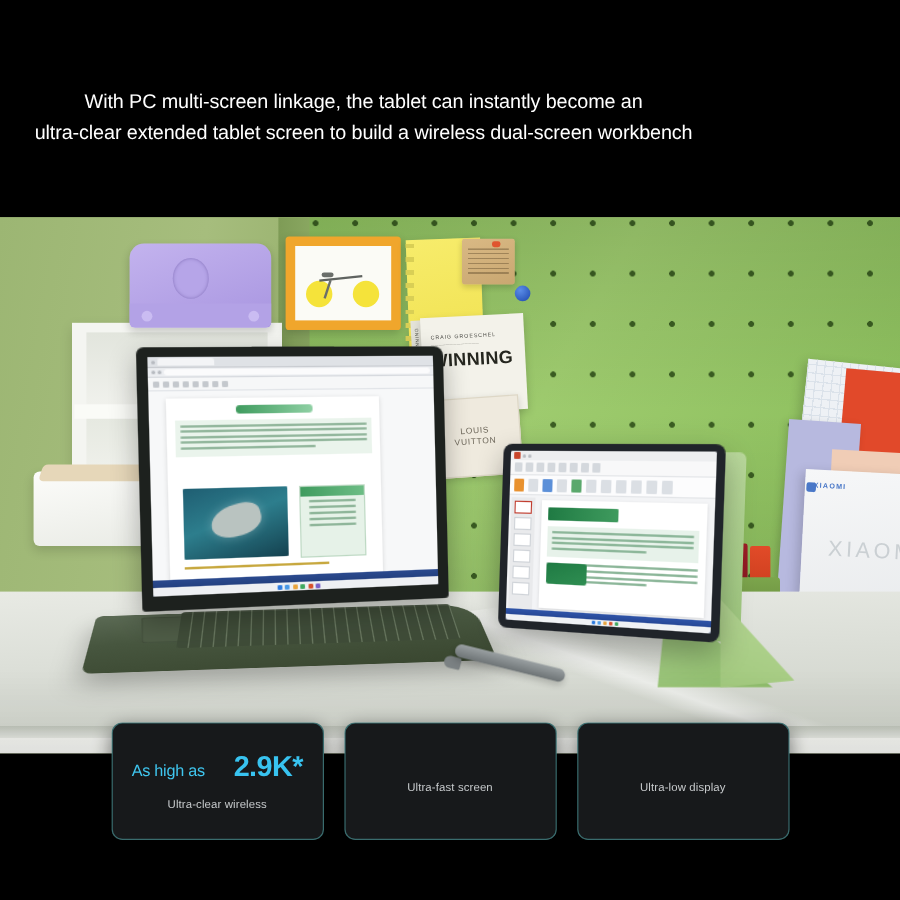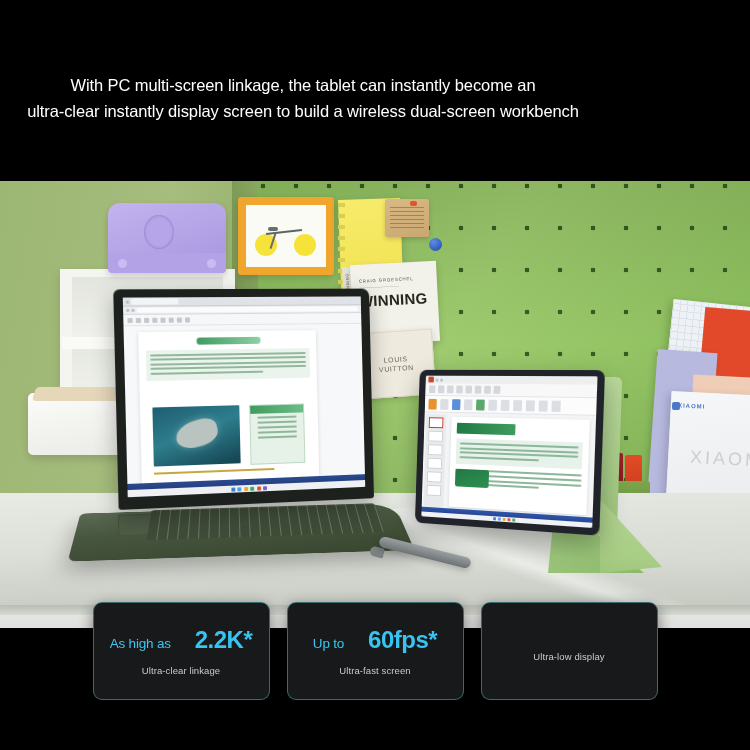--- a/index.html
+++ b/index.html
@@ -326,21 +326,21 @@
   .card-top { display:flex; align-items:baseline; gap:24px; white-space:nowrap; }
   .card-prefix { font-size:13.5px; color:#3fc6ef; letter-spacing:-0.2px; }
   .card-value { font-size:24px; font-weight:700; color:#38c3f0; letter-spacing:-0.5px; }
   .card-sub { margin-top:11px; font-size:9.5px; color:#c8cbcd; letter-spacing:.1px; }
 </style>
 </head>
 <body>
 
 <div class="headline">
   <div class="headline-line">With PC multi-screen linkage, the tablet can instantly become an</div>
-  <div class="headline-line">ultra-clear instantly display screen to build a wireless dual-screen workbench</div>
+  <div class="headline-line">ultra-clear extended tablet screen to build a wireless dual-screen workbench</div>
 </div>
 
 <div class="photo">
 
   <div class="wall-left"></div>
   <div class="wall-corner"></div>
   <div class="pegboard"></div>
   <div class="pegboard-shadow"></div>
 
   <div class="shelf"></div>
@@ -545,30 +545,26 @@
   <div class="photo-fade"></div>
 </div>
 
 <div class="bottom"></div>
 
 <div class="cards">
 
   <div class="card">
     <div class="card-top">
       <span class="card-prefix">As high as</span>
-      <span class="card-value">2.2K*</span>
+      <span class="card-value">2.9K*</span>
     </div>
-    <div class="card-sub">Ultra-clear linkage</div>
+    <div class="card-sub">Ultra-clear wireless</div>
   </div>
 
   <div class="card">
-    <div class="card-top">
-      <span class="card-prefix">Up to</span>
-      <span class="card-value">60fps*</span>
-    </div>
     <div class="card-sub">Ultra-fast screen</div>
   </div>
 
   <div class="card">
     <div class="card-sub">Ultra-low display</div>
   </div>
 
 </div>
 
 </body></html>

